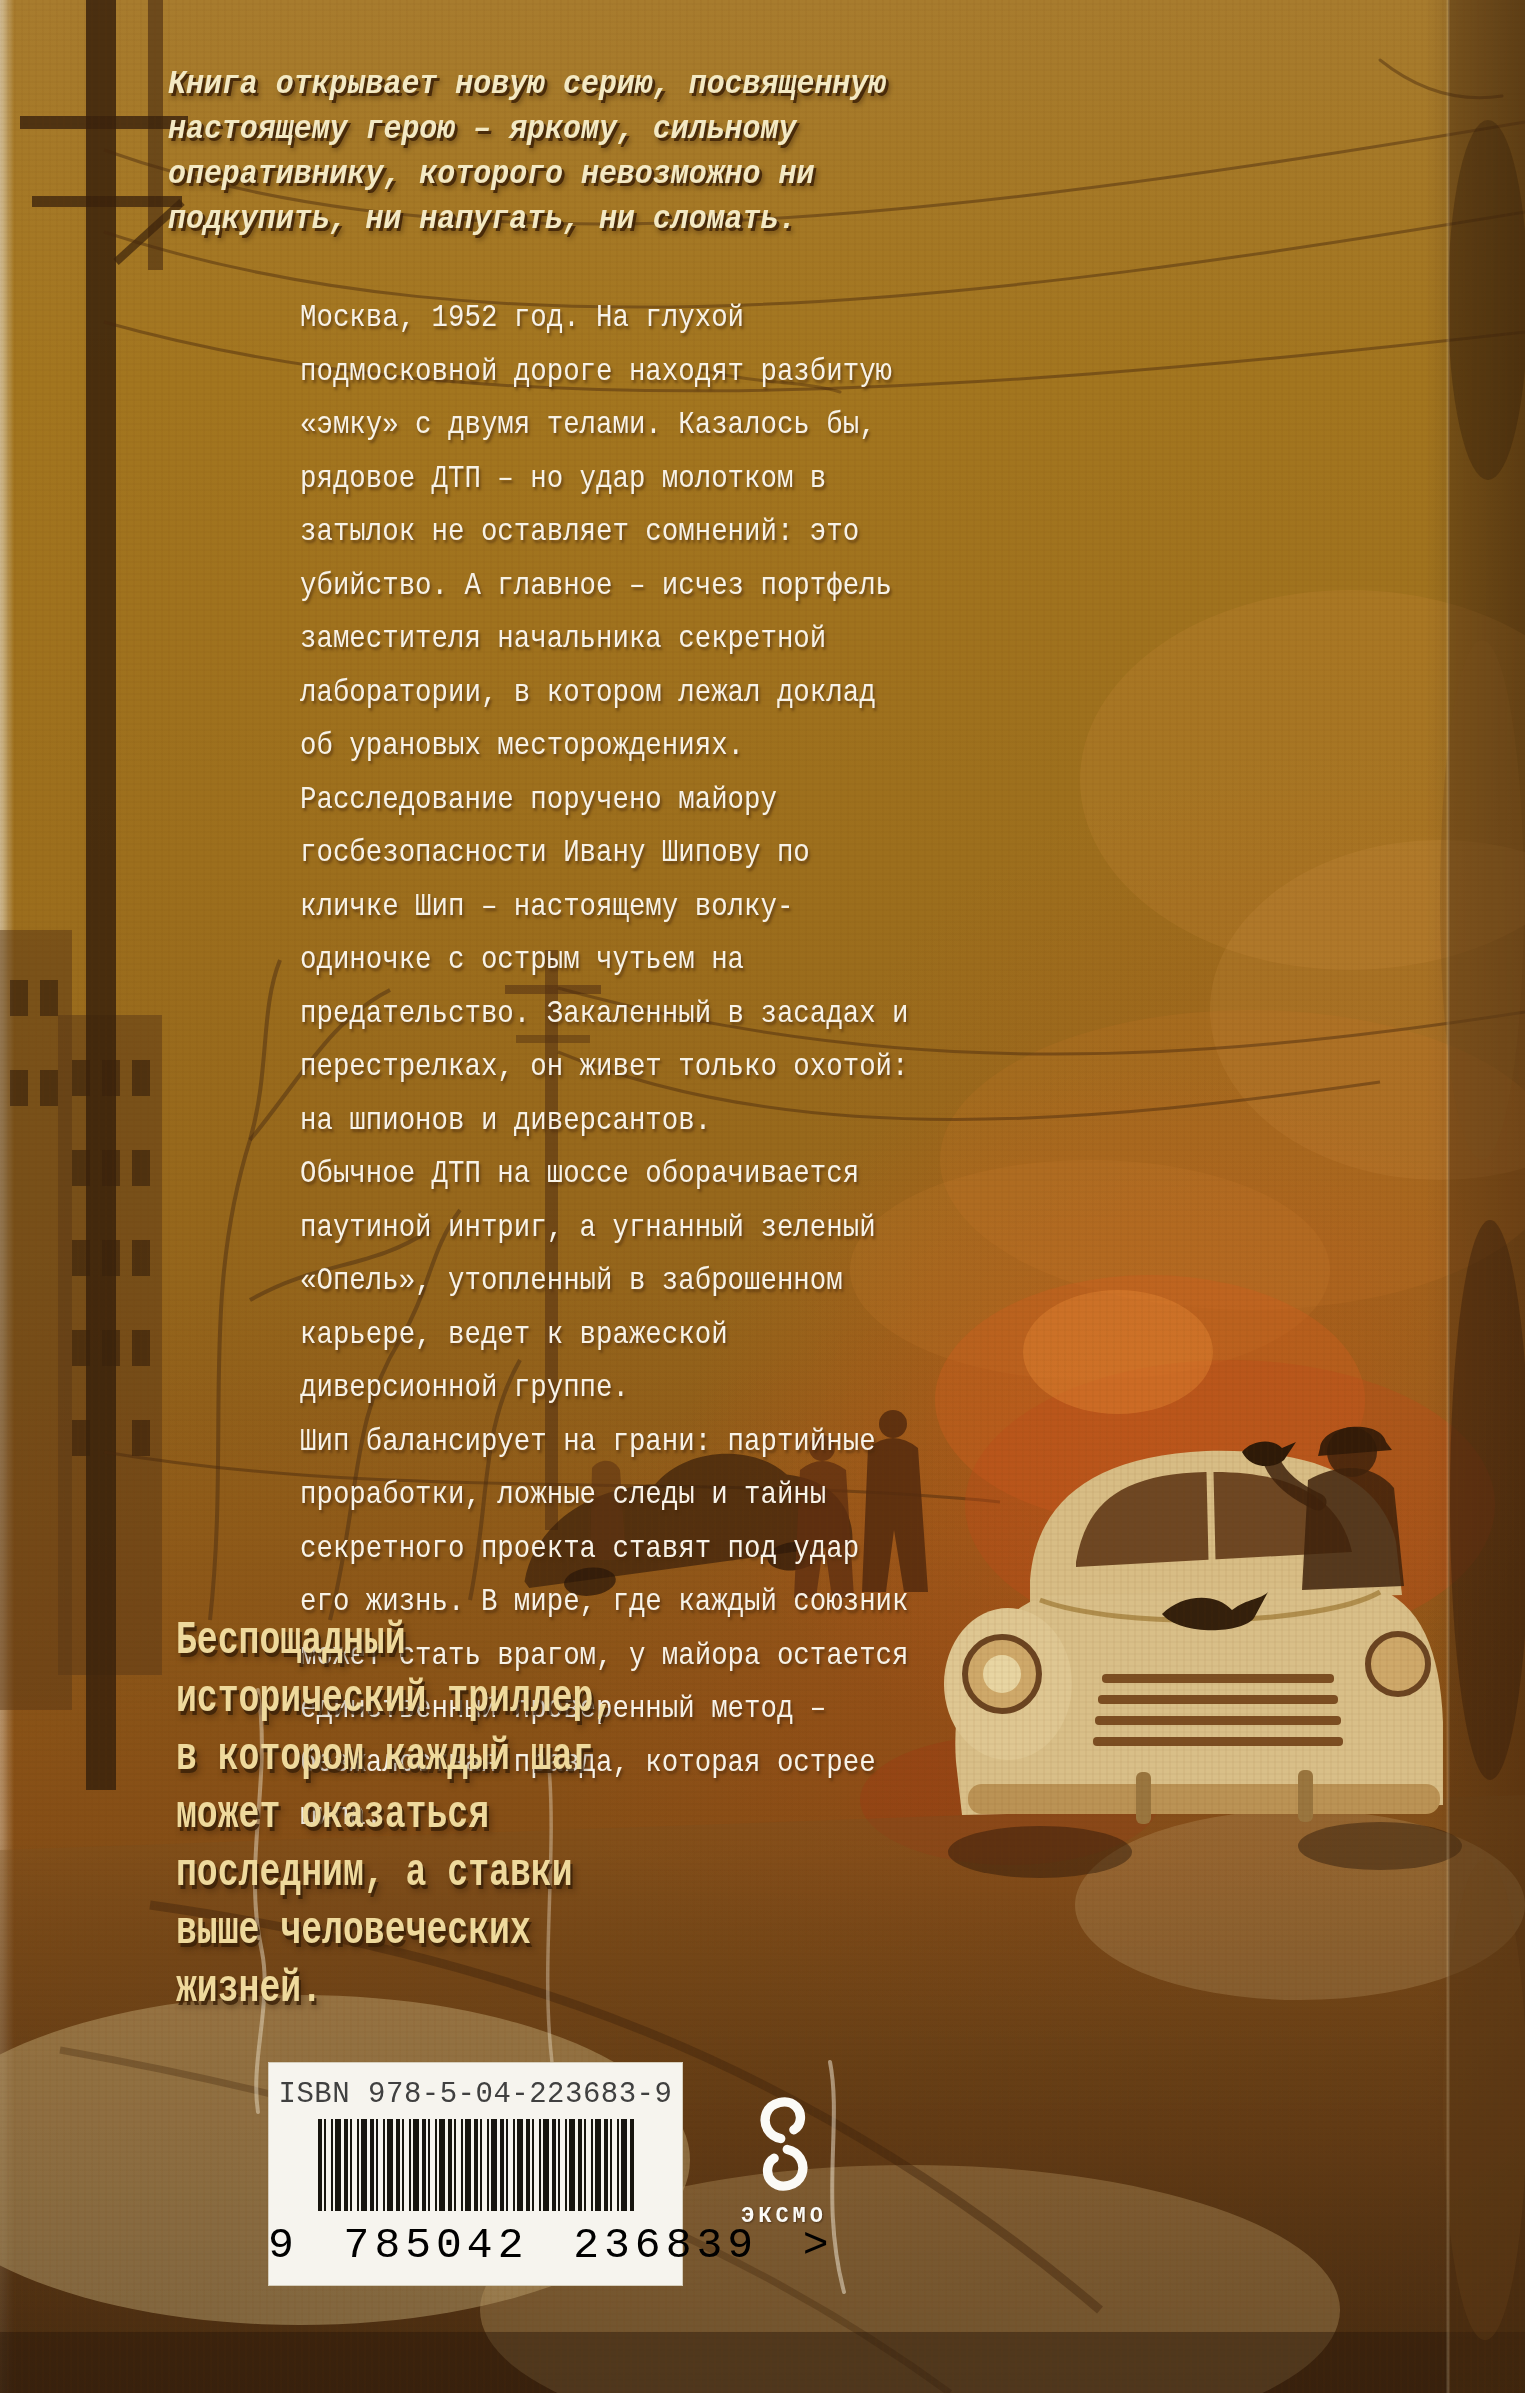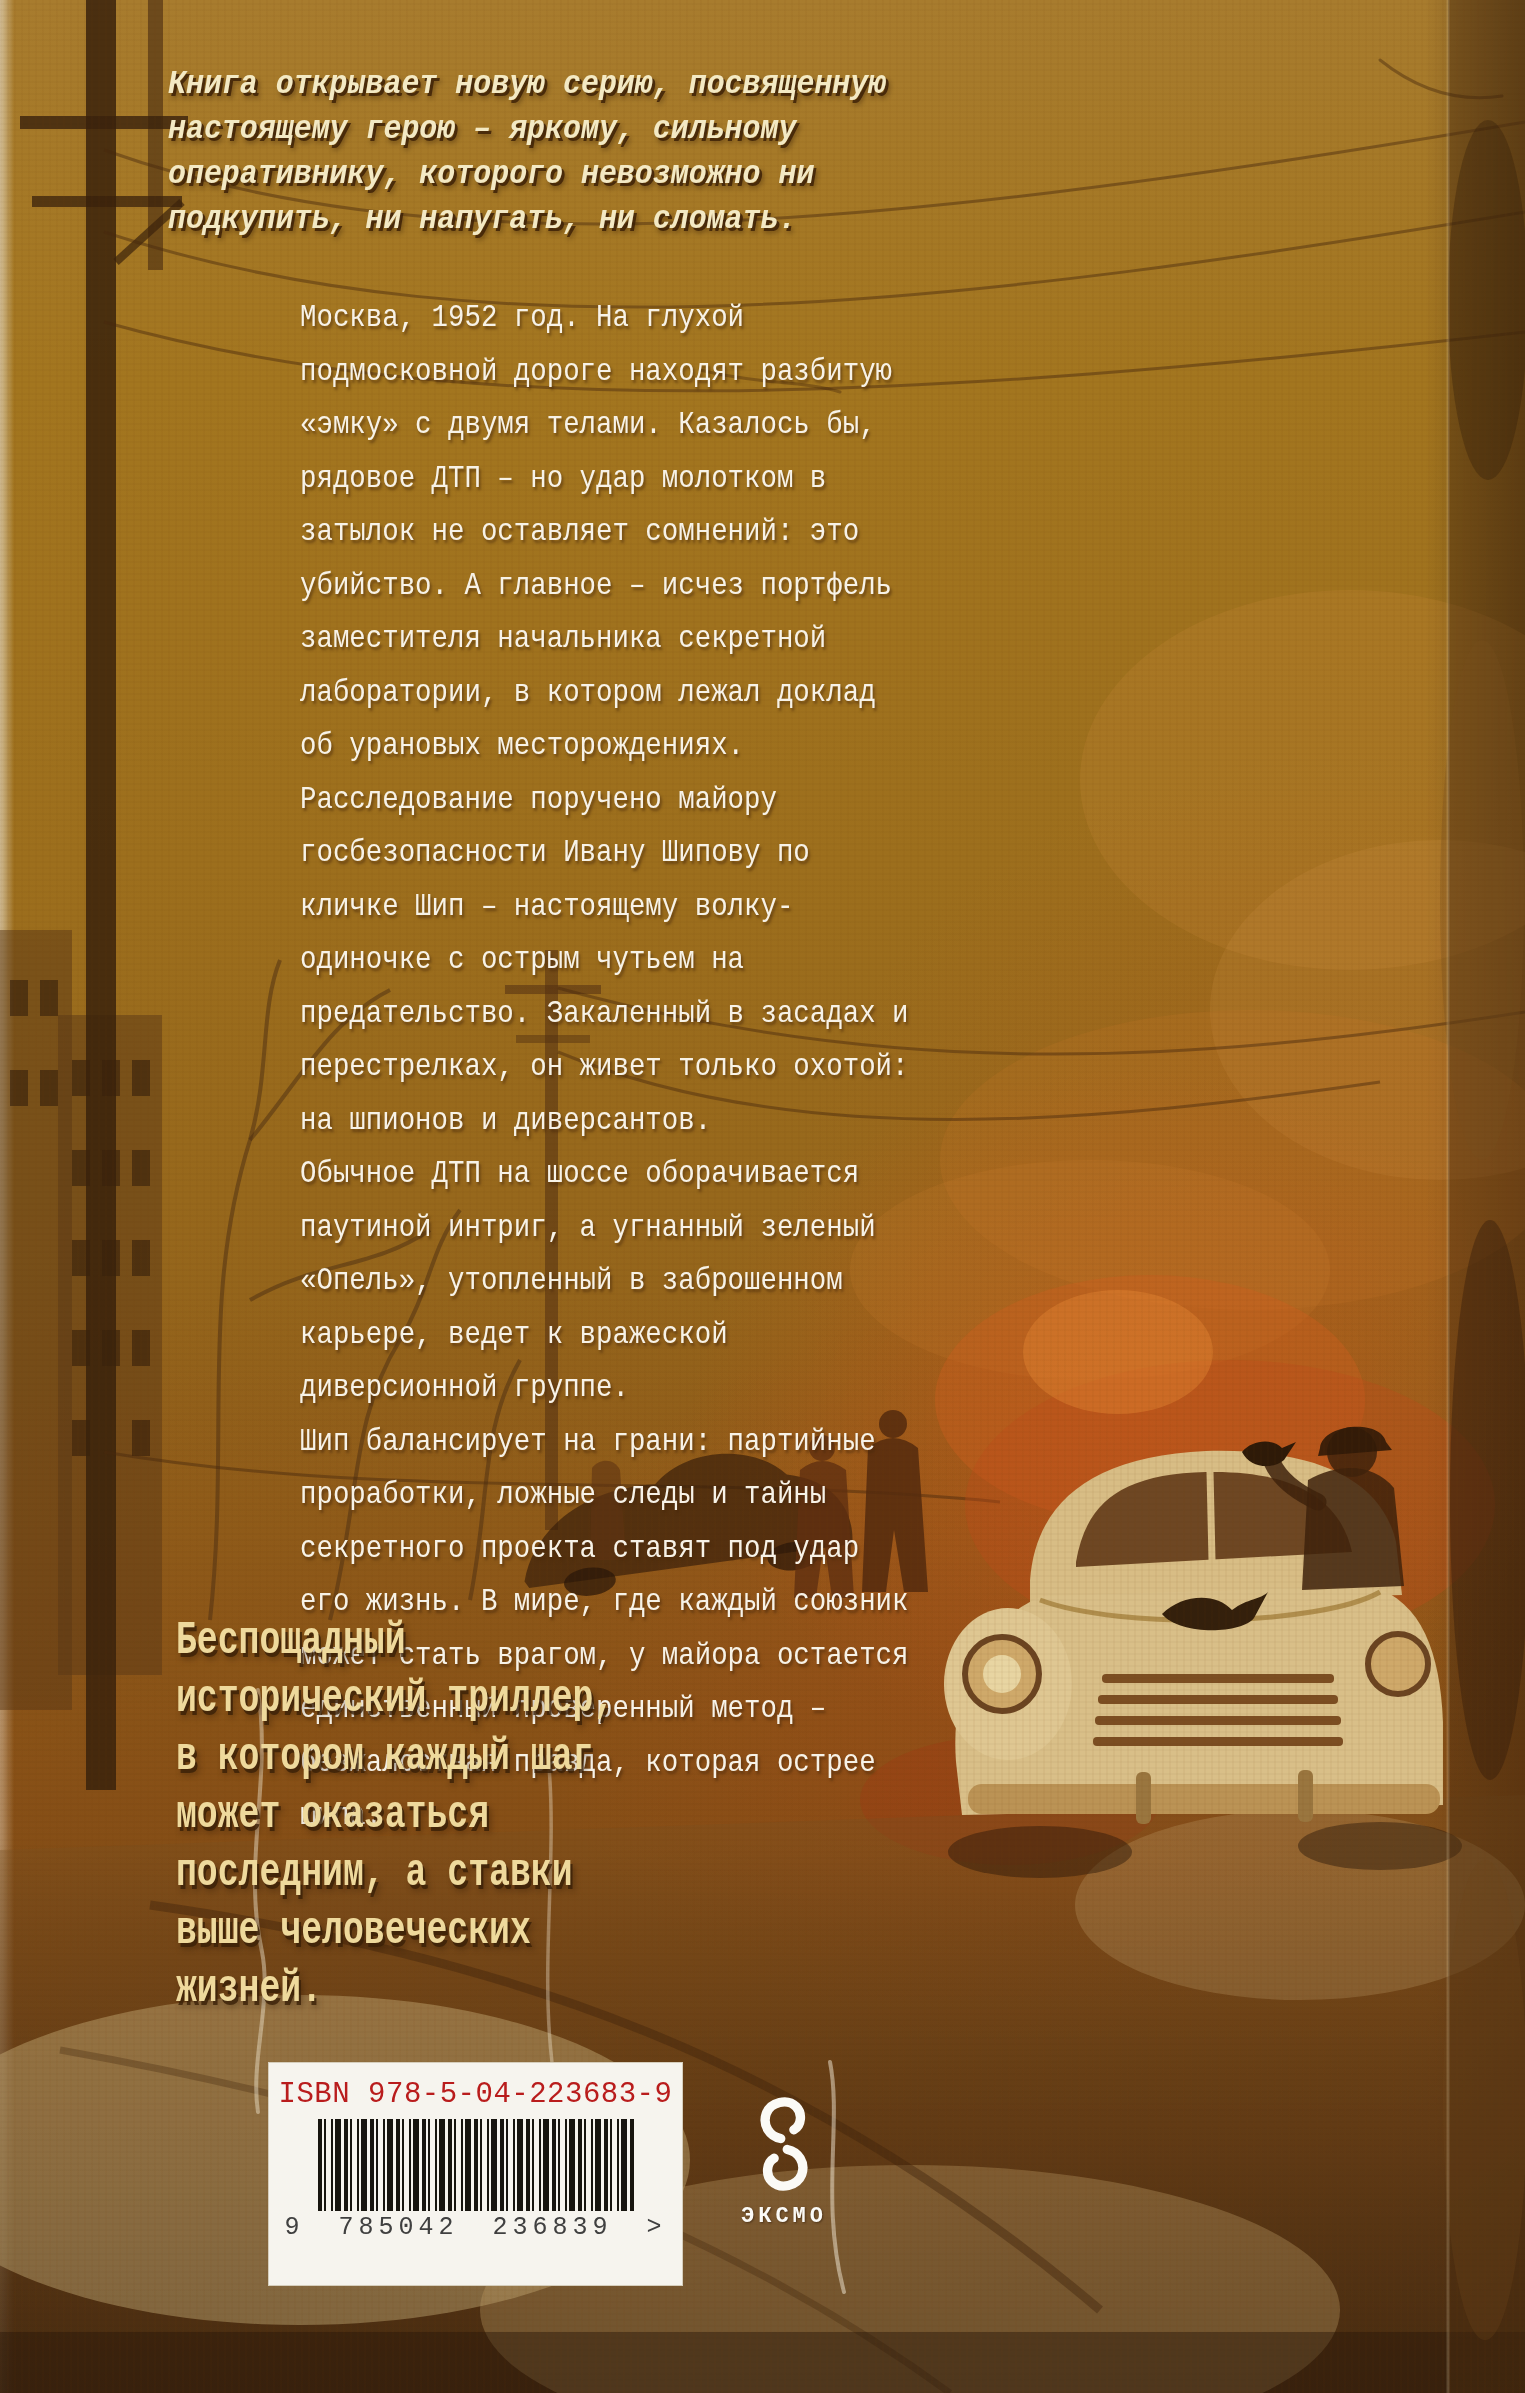--- a/index.html
+++ b/index.html
@@ -50,33 +50,33 @@
     text-shadow:3px 4px 0 rgba(58,32,7,.8), 5px 6px 8px rgba(40,20,4,.4);
   }
   .isbn-box{
     position:absolute;left:268px;top:2062px;width:415px;height:224px;
     background:#f6f4ee;
     box-shadow:0 0 0 1px rgba(120,90,40,.25) inset;
     text-align:center;
   }
   .isbn-label{
     margin-top:16px;
-    font-size:29px;letter-spacing:.5px;color:#b91c1c;
+    font-size:29px;letter-spacing:.5px;color:#404040;
   }
   .bars{
     width:316px;height:92px;margin:8px auto 0;
     background:repeating-linear-gradient(90deg,
       #17150f 0 4px,  #f6f4ee 4px 6px,
       #17150f 6px 8px, #f6f4ee 8px 13px,
       #17150f 13px 15px, #f6f4ee 15px 17px,
       #17150f 17px 23px, #f6f4ee 23px 26px);
   }
   .barcode-digits{
-    margin-top:2px;
-    font-size:25px;color:#404040;
+    margin-top:10px;
+    font-size:43px;color:#000000;
     letter-spacing:5px;word-spacing:14px;
     white-space:nowrap;
   }
   .publisher{position:absolute;left:704px;top:2096px;width:160px;text-align:center;}
   .eksmo-swirl{display:block;margin:0 auto;width:66px;height:96px;}
   .publisher-name{
     margin-top:12px;
     font-size:22px;font-weight:700;letter-spacing:4px;
     color:#fbfaf6;text-shadow:1px 1px 2px rgba(40,20,5,.5);
   }

